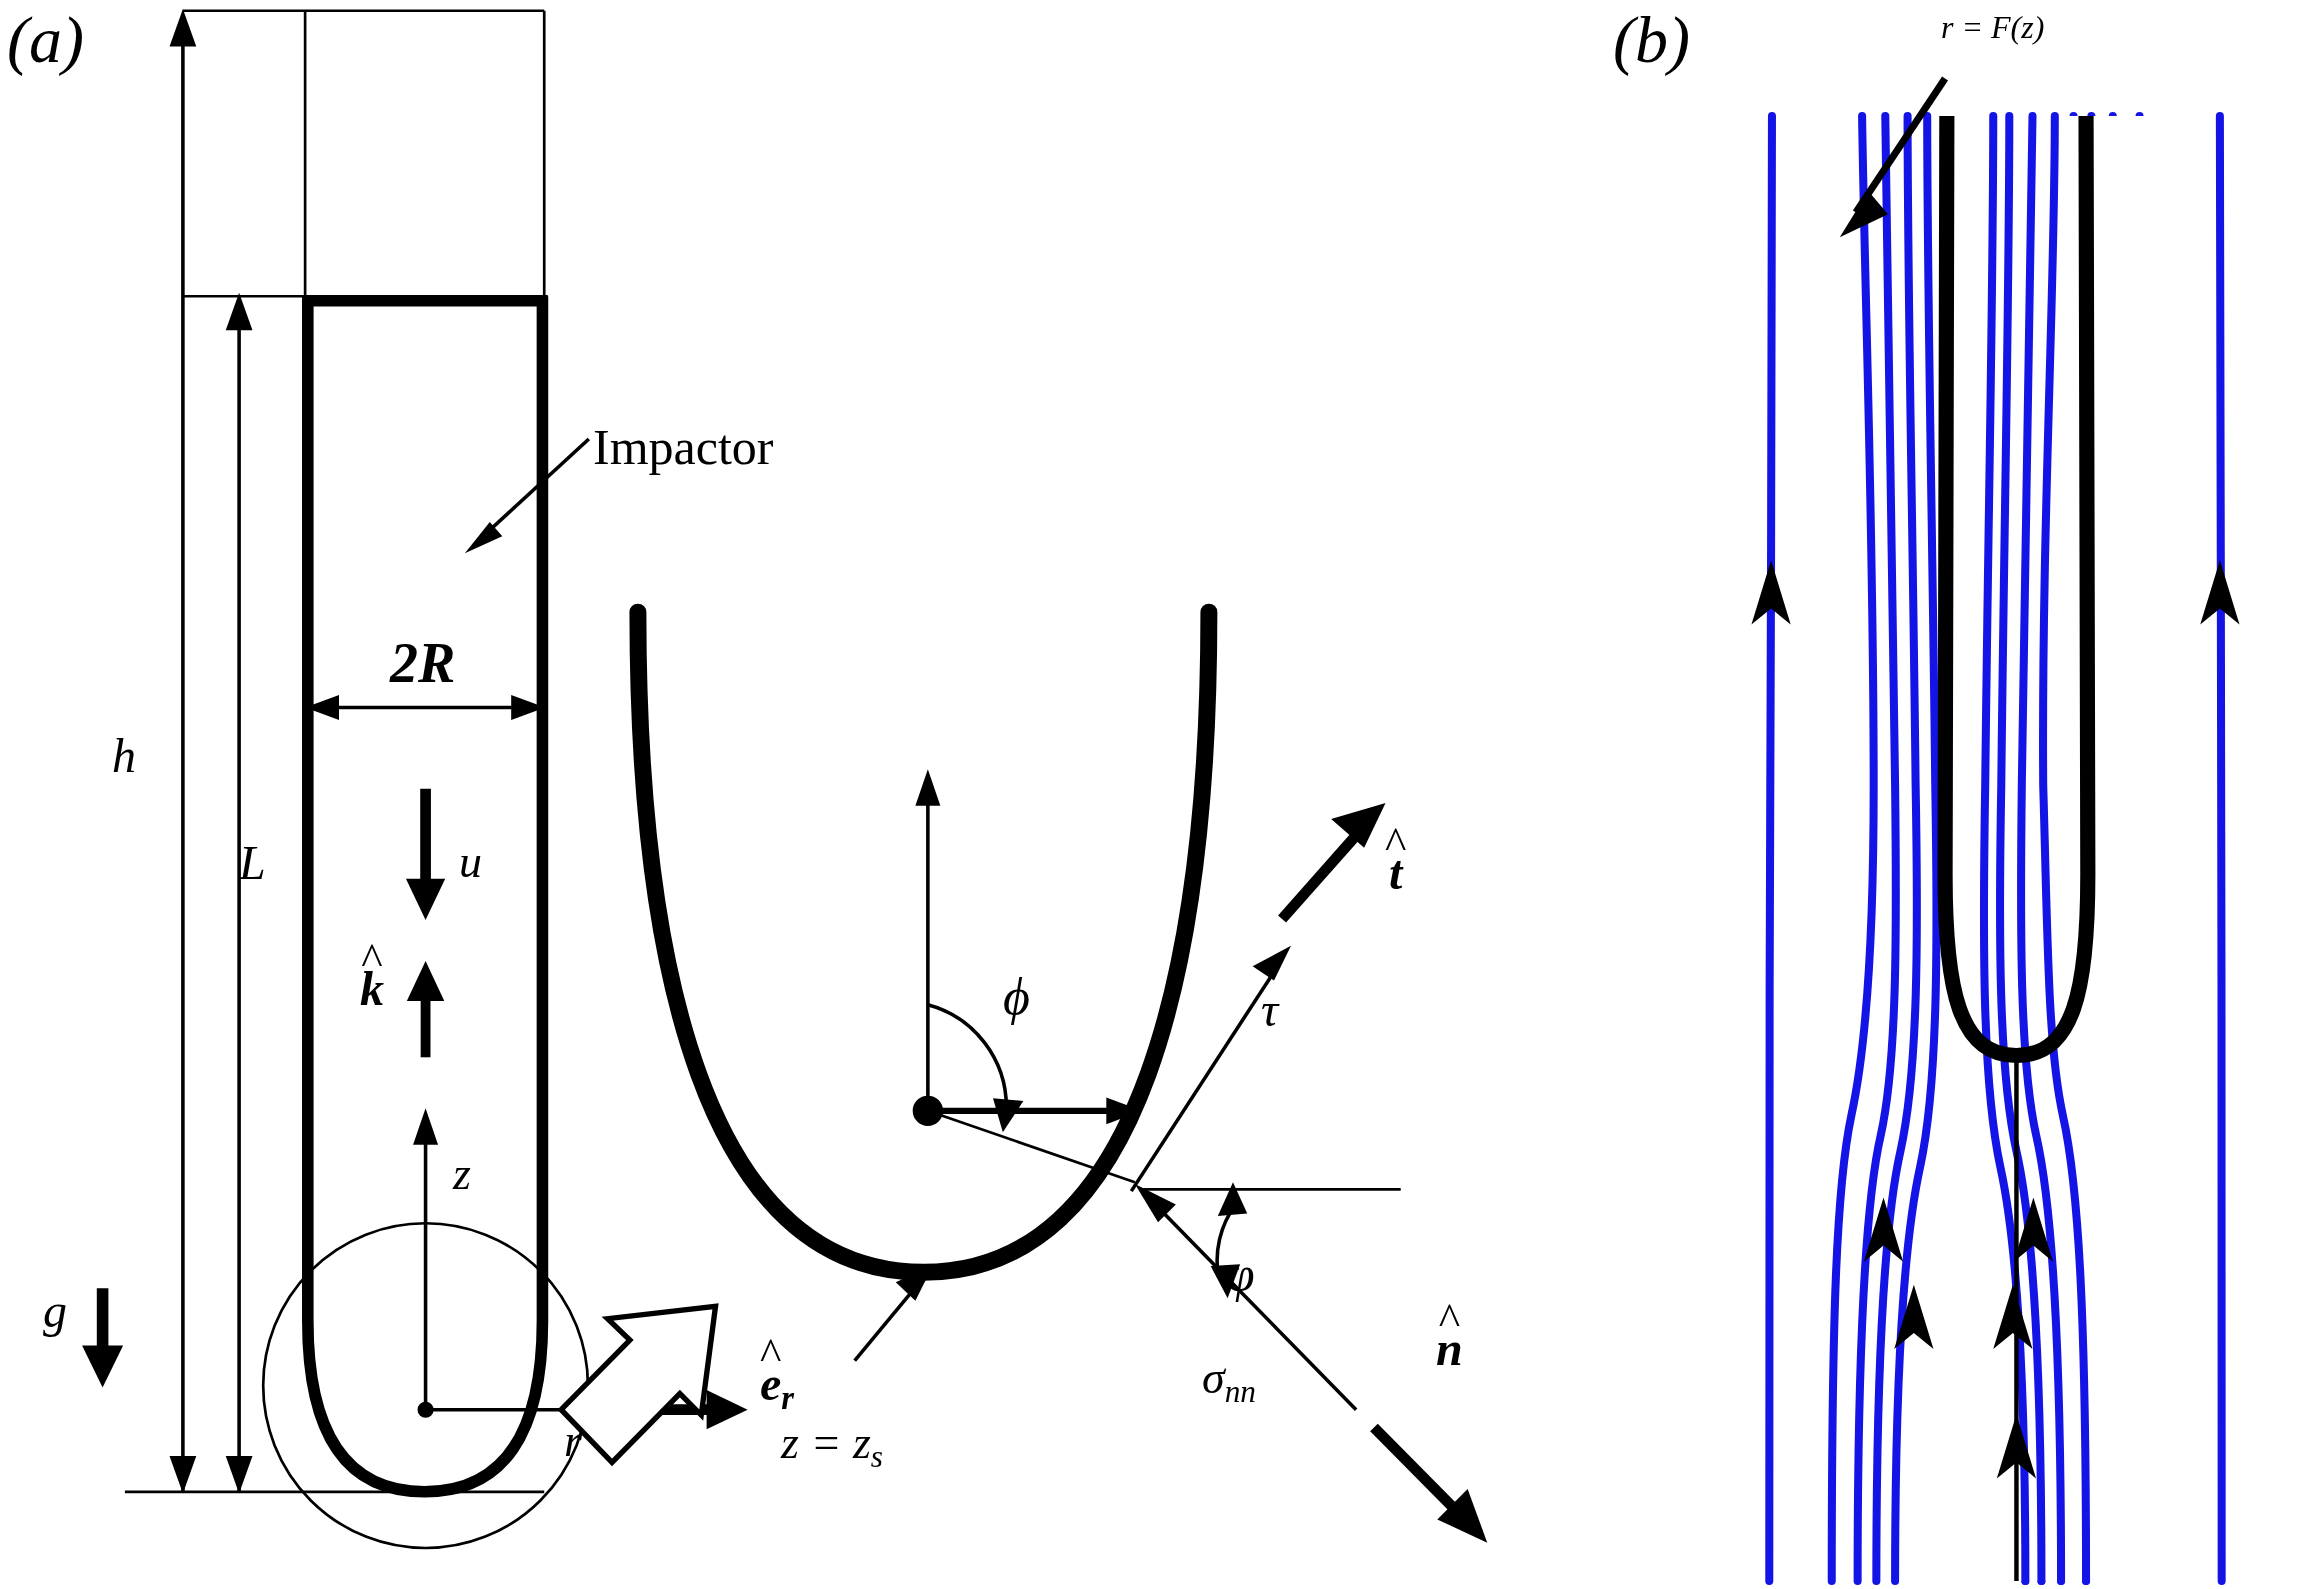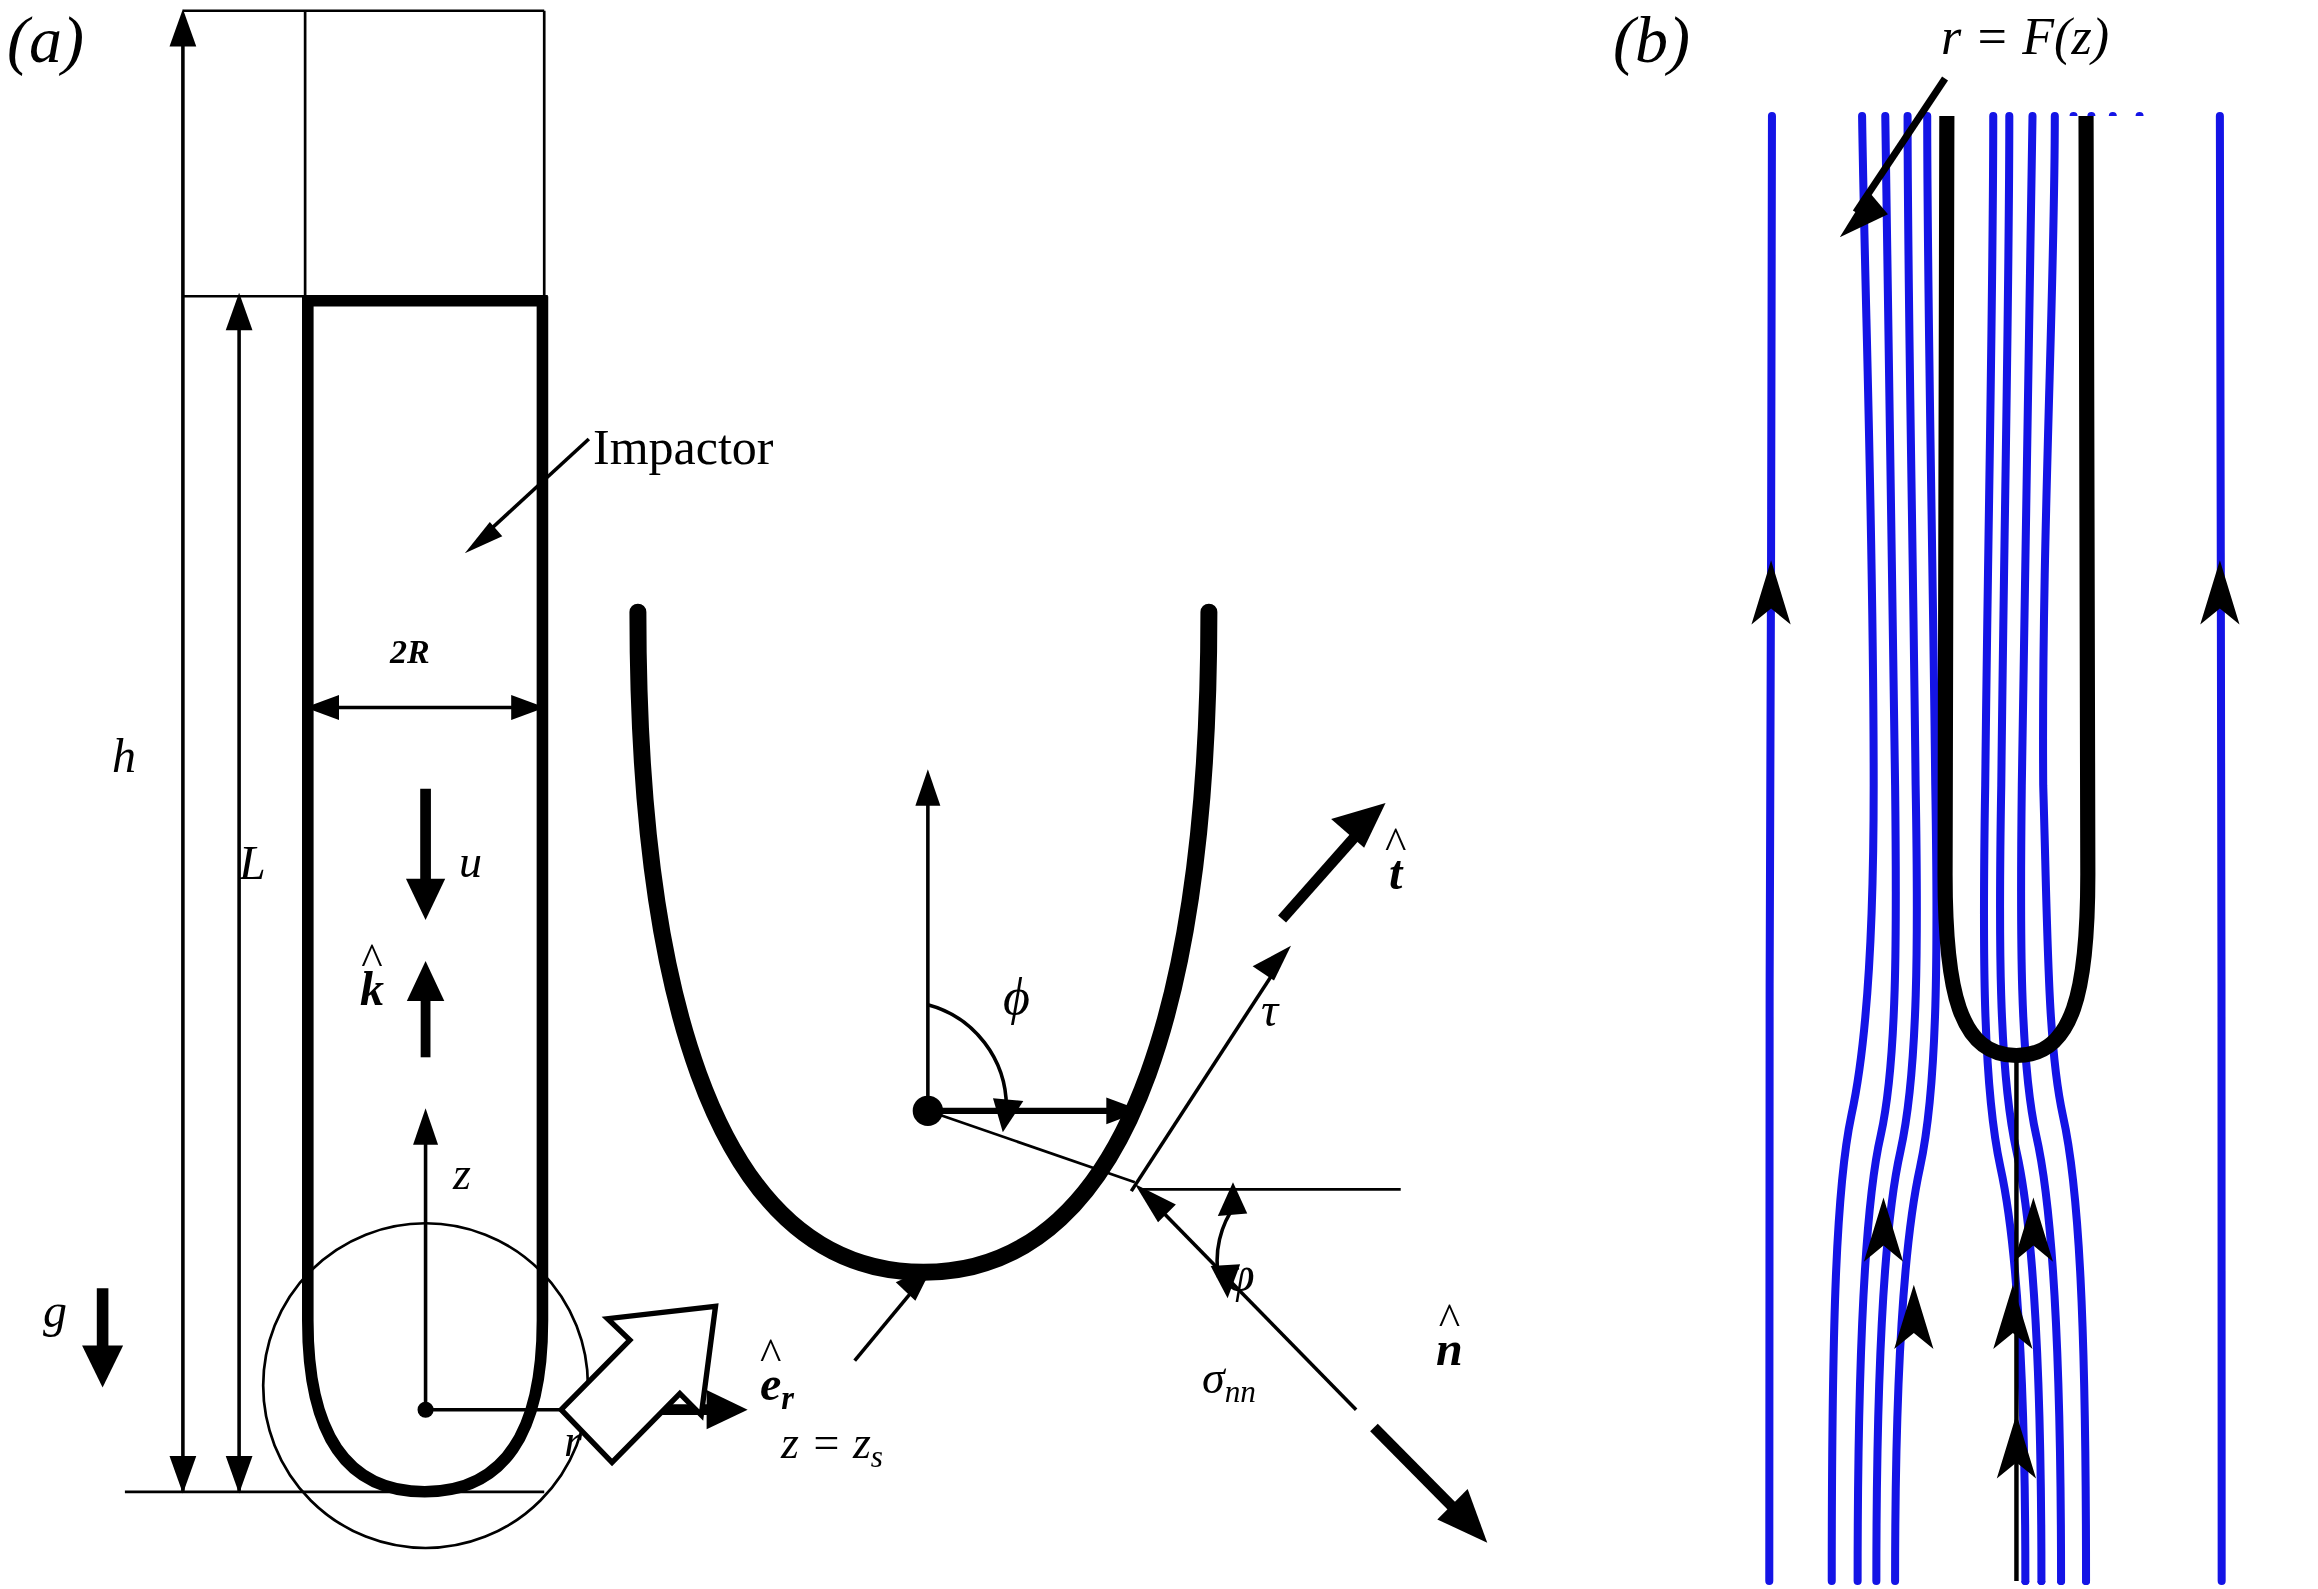--- a/index.html
+++ b/index.html
@@ -147,21 +147,21 @@
     <g>
       <line x1="958" y1="1525" x2="1030" y2="1438" stroke="#000" stroke-width="4"></line>
       <polygon points="1046,1418 1004,1437 1026,1458" fill="#000"></polygon>
     </g>
   </svg>
 
   <div class="lbl panel-tag" style="left:7.1px;top:7.1px;">(a)</div>
 
   <div class="lbl up" style="left:593px;top:406px;font-size:50px;">Impactor</div>
 
-  <div class="lbl" style="left:390px;top:635px;font-size:34px;font-weight:bold;">2R</div>
+  <div class="lbl" style="left:390px;top:635px;font-size:56px;font-weight:bold;">2R</div>
 
   <div class="lbl" style="left:112px;top:732px;font-size:48px;">h</div>
 
   <div class="lbl" style="left:239px;top:839px;font-size:48px;">L</div>
 
   <div class="lbl" style="left:459px;top:839px;font-size:46px;">u</div>
 
   <div class="lbl bold" style="left:360px;top:965px;font-size:48px;">
     <span class="hat"><span class="cap">^</span><span>k</span></span>
   </div>
@@ -247,16 +247,16 @@
     </g>
 
     <g>
       <line x1="390" y1="88" x2="290" y2="238" stroke="#000" stroke-width="8"></line>
       <polygon points="272,266 326,240 304,214" fill="#000"></polygon>
     </g>
   </svg>
 
   <div class="lbl panel-tag" style="left:1613px;top:7.1px;">(b)</div>
 
-  <div class="lbl" style="left:1941px;top:10.7px;font-size:52px;">r = F(z)</div>
+  <div class="lbl" style="left:1941px;top:10.7px;font-size:32px;">r = F(z)</div>
 
 </div>
 
 
 </body></html>

